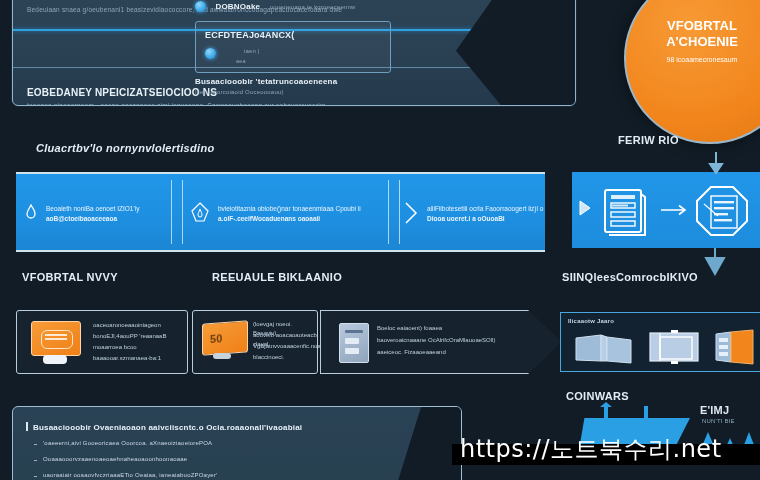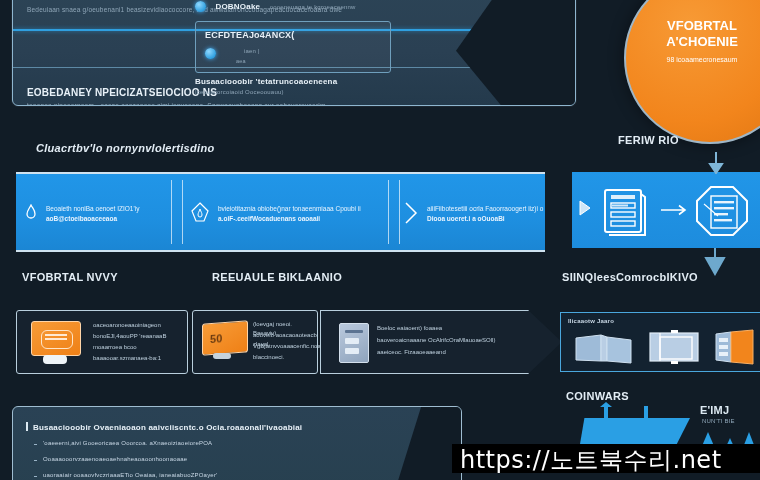--- a/index.html
+++ b/index.html
@@ -150,22 +150,22 @@
     background:#2a9fe4;
     clip-path:polygon(4% 0,100% 0,88% 100%,0 100%);
   }
   .mast{position:absolute;background:#2a9fe4;width:4px;}
   .mast-top{position:absolute;background:#2a9fe4;}
   .tri{position:absolute;width:0;height:0;border-left:6px solid transparent;
        border-right:6px solid transparent;border-bottom:14px solid #2a9fe4;}
 
   
   #watermark{
-    position:absolute;left:452px;top:444px;width:308px;height:29px;
-    background:#000;display:flex;align-items:flex-start;
+    position:absolute;left:452px;top:444px;width:308px;height:21px;
+    background:#000;display:flex;align-items:flex-end;
   }
   #watermark span{
     color:#fff;font-size:24px;letter-spacing:.5px;padding-left:8px;
     font-family:"DejaVu Sans",sans-serif;
   }
 </style>
 </head>
 <body>
 
 <div id="stage">

